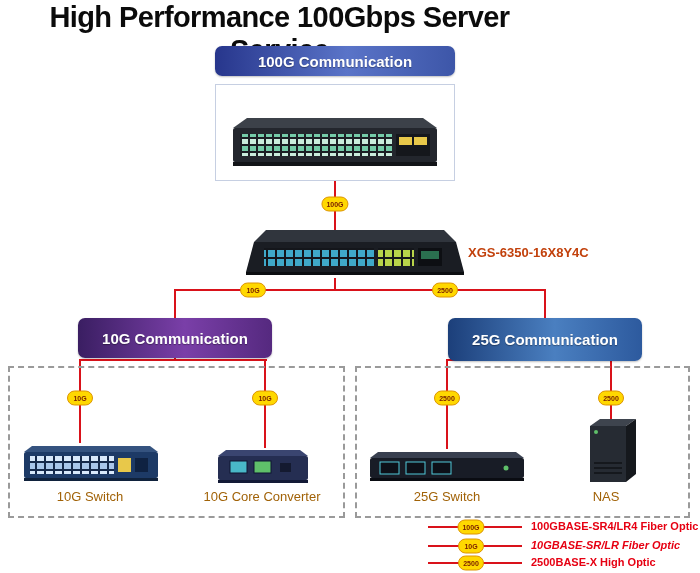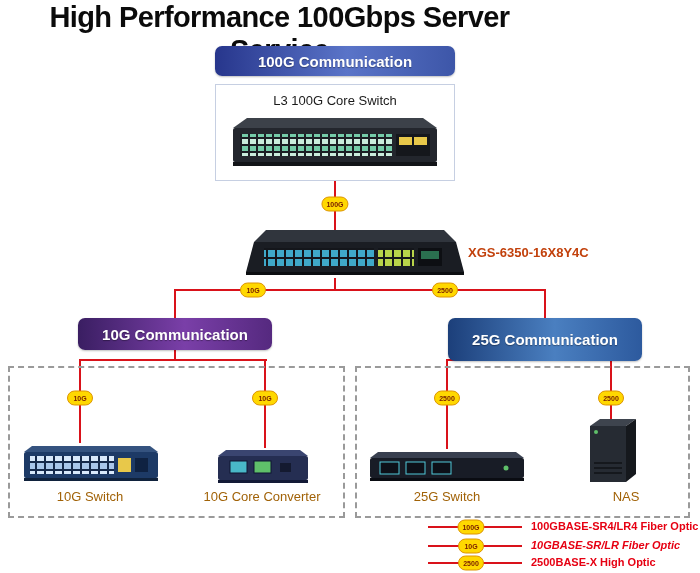--- a/index.html
+++ b/index.html
@@ -8,21 +8,21 @@
 
   .title{position:absolute;top:1px;left:0;width:559px;text-align:center;
          font-size:29px;font-weight:800;letter-spacing:-0.6px;color:#0b0b0b;}
 
   .banner{position:absolute;height:30px;border-radius:7px;color:#fff;
           font-weight:bold;font-size:15px;display:flex;align-items:center;
           justify-content:center;text-shadow:0 1px 1px rgba(0,0,0,.35);
           box-shadow:0 1px 2px rgba(0,0,0,.25);}
   .banner-100g{left:215px;top:46px;width:240px;
         background:linear-gradient(90deg,#27368c,#5a74c8 55%,#3d56a8);}
-  .banner-10g{left:78px;top:318px;width:194px;height:32px;
+  .banner-10g{left:78px;top:318px;width:194px;height:40px;
         background:linear-gradient(90deg,#3a1e62,#7a3fa8 55%,#55297f);text-align:right;}
   .banner-25g{left:448px;top:318px;width:194px;height:43px;
         background:linear-gradient(90deg,#1c3f7a,#4a7fc0 55%,#2d5a9e);}
 
   .core-box{position:absolute;left:215px;top:84px;width:240px;height:97px;
             background:#fff;border:1px solid #c6cfe2;box-sizing:border-box;}
   .core-label{position:absolute;left:215px;top:93px;width:240px;text-align:center;
               font-size:13px;color:#1a1a1a;}
 
   .model-label{position:absolute;left:468px;top:245px;font-size:13px;
@@ -71,21 +71,20 @@
   <div class="line" style="left:610px;top:359px;width:2px;height:61px;"></div>
 
   <div class="zone zone-left"></div>
   <div class="zone zone-right"></div>
 
   <div class="banner banner-100g">100G Communication</div>
   <div class="banner banner-10g">10G Communication</div>
   <div class="banner banner-25g">25G Communication</div>
 
   <div class="core-box"></div>
-  <div class="core-label">L3 100G Core Switch</div>
 
   <svg class="dev" style="left:225px;top:110px;" width="220" height="66" viewBox="0 0 220 66">
     <defs>
       <pattern id="p-core" width="8" height="14" patternUnits="userSpaceOnUse">
         <rect width="8" height="14" fill="#1b1e24"></rect>
         <rect x="1" y="1" width="6" height="5" fill="#c9ecdc"></rect>
         <rect x="1" y="8" width="6" height="5" fill="#74cba8"></rect>
       </pattern>
     </defs>
     <polygon points="22,8 198,8 212,18 8,18" fill="#3c4149"></polygon>
@@ -160,21 +159,21 @@
     <rect x="8" y="12" width="36" height="56" fill="#262b33"></rect>
     <rect x="12" y="48" width="28" height="2" fill="#15181d"></rect>
     <rect x="12" y="53" width="28" height="2" fill="#15181d"></rect>
     <rect x="12" y="58" width="28" height="2" fill="#15181d"></rect>
     <circle cx="14" cy="18" r="2" fill="#5fc06a"></circle>
   </svg>
 
   <div class="dev-label" style="left:90px;top:489px;">10G Switch</div>
   <div class="dev-label" style="left:262px;top:489px;">10G Core Converter</div>
   <div class="dev-label" style="left:447px;top:489px;">25G Switch</div>
-  <div class="dev-label" style="left:612px;top:489px;padding-left:28px;">NAS</div>
+  <div class="dev-label" style="left:592px;top:489px;padding-left:28px;">NAS</div>
 
   <span class="badge" style="left:335px;top:204px;">100G</span>
   <span class="badge" style="left:253px;top:290px;">10G</span>
   <span class="badge" style="left:445px;top:290px;">2500</span>
   <span class="badge" style="left:80px;top:398px;">10G</span>
   <span class="badge" style="left:265px;top:398px;">10G</span>
   <span class="badge" style="left:447px;top:398px;">2500</span>
   <span class="badge" style="left:611px;top:398px;">2500</span>
 
   <div class="legend-line" style="left:428px;top:526px;width:94px;"></div>

